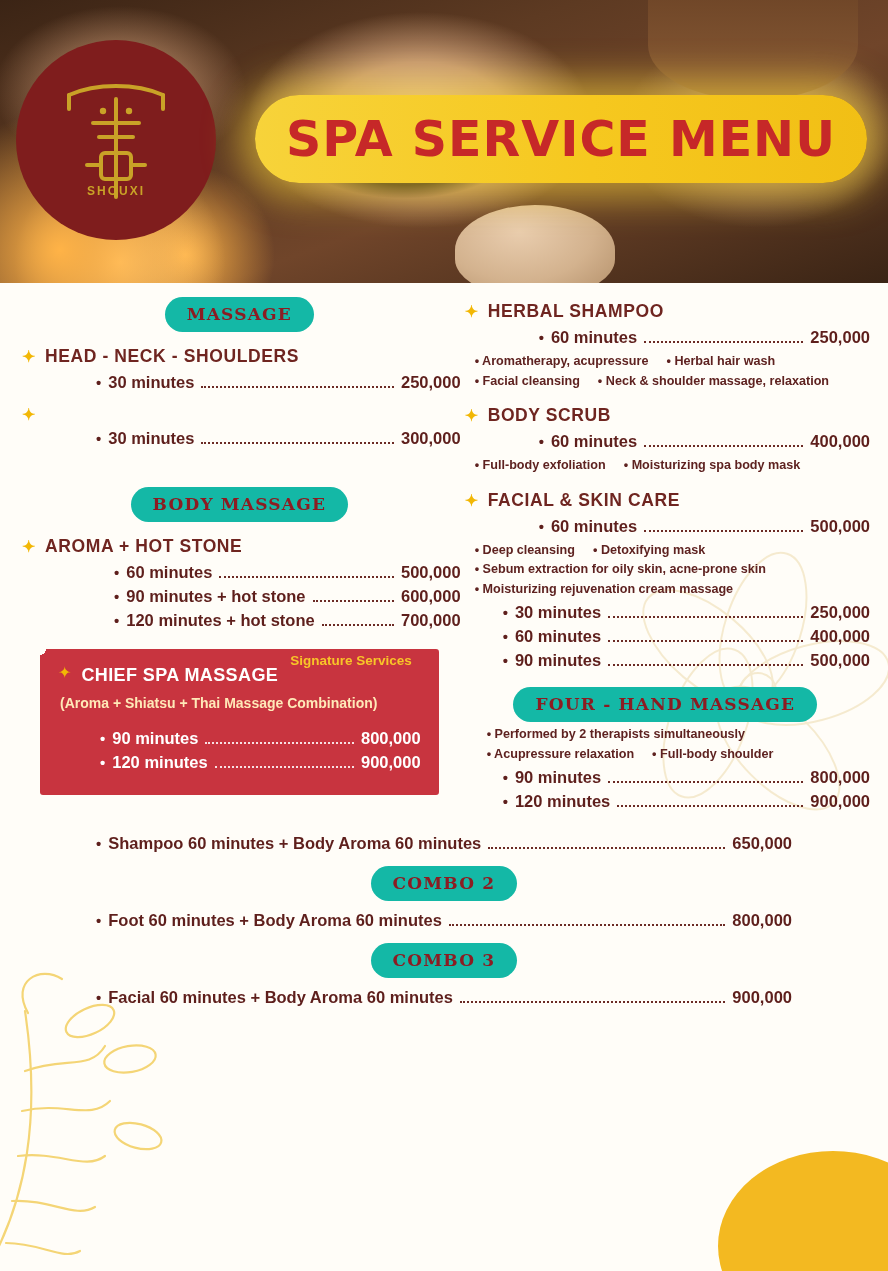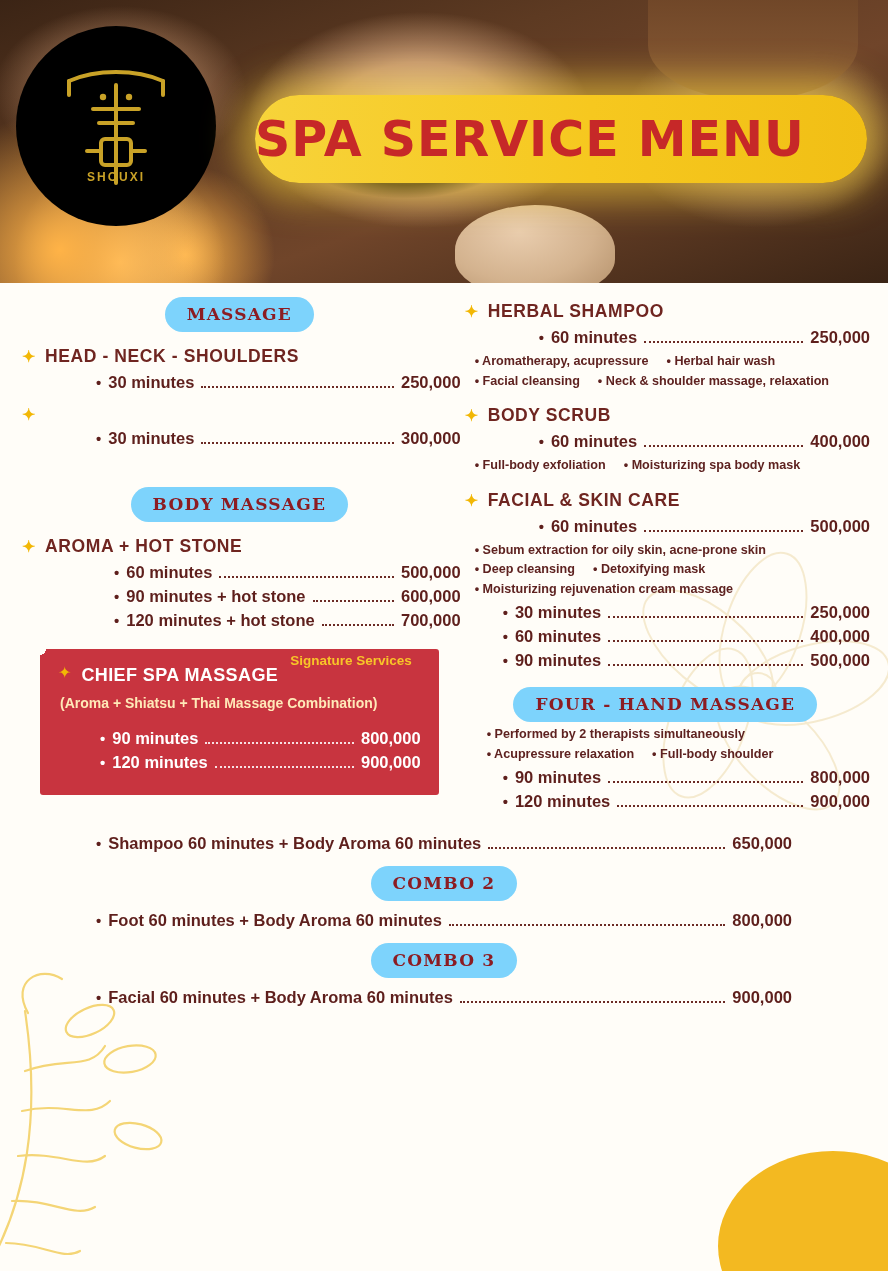--- a/index.html
+++ b/index.html
@@ -48,24 +48,24 @@
   .header-towel2 {
     position: absolute;
     right: 30px; top: -10px;
     width: 210px; height: 110px;
     border-radius: 0 0 50% 50%;
     background: linear-gradient(180deg, #6e4527 0%, #8a5c36 100%);
   }
 
   .logo {
     position: absolute;
-    left: 16px; top: 26px;
+    left: 16px; top: 40px;
     width: 200px; height: 200px;
     border-radius: 50%;
-    background: #000000;
+    background: #7f1d1d;
     display: flex;
     flex-direction: column;
     align-items: center;
     justify-content: center;
   }
   .logo-mark {
     position: relative;
     width: 150px; height: 150px;
   }
   .logo-mark svg { display: block; }
@@ -80,21 +80,21 @@
 
   .title-banner {
     position: absolute;
     left: 255px; top: 95px;
     width: 612px; height: 88px;
     border-radius: 44px;
     background: linear-gradient(90deg, #f7d33a 0%, #f6c81f 55%, #f1bf15 100%);
     box-shadow: 0 0 34px 16px rgba(247,211,58,0.55);
     display: flex;
     align-items: center;
-    justify-content: flex-start;
+    justify-content: center;
   }
   .title-banner span {
     font-family: "DejaVu Sans", sans-serif;
     font-weight: 700;
     font-size: 49px;
     letter-spacing: 1px;
     color: #c62828;
     white-space: nowrap;
   }
 
@@ -130,21 +130,21 @@
     position: relative;
     display: flex;
     padding: 14px 18px 0 18px;
     z-index: 2;
   }
   .col-left { width: 452px; }
   .col-right { width: 418px; }
 
   .pill {
     display: inline-block;
-    background: #7dd3fc;
+    background: #14b8a6;
     color: #8c1c22;
     font-family: "DejaVu Serif", serif;
     font-weight: 700;
     font-size: 17px;
     letter-spacing: 1.2px;
     padding: 7px 22px 8px 22px;
     border-radius: 20px;
     text-align: left;
   }
   .center { text-align: center; }
@@ -452,25 +452,25 @@
         <span>FACIAL &amp; SKIN CARE</span>
       </div>
       <div class="line indent-1">
         <span class="bullet">•</span>
         <span>60 minutes</span>
         <span class="dots"></span>
         <span class="price">500,000</span>
       </div>
       <div class="subnotes">
         <div class="row">
-          <span class="b">Sebum extraction for oily skin, acne-prone skin</span>
-        </div>
-        <div class="row">
           <span class="b">Deep cleansing</span>
           <span class="b">Detoxifying mask</span>
+        </div>
+        <div class="row">
+          <span class="b">Sebum extraction for oily skin, acne-prone skin</span>
         </div>
         <div class="row">
           <span class="b">Moisturizing rejuvenation cream massage</span>
         </div>
       </div>
 
       <div class="line indent-3">
         <span class="bullet">•</span>
         <span>30 minutes</span>
         <span class="dots"></span>

